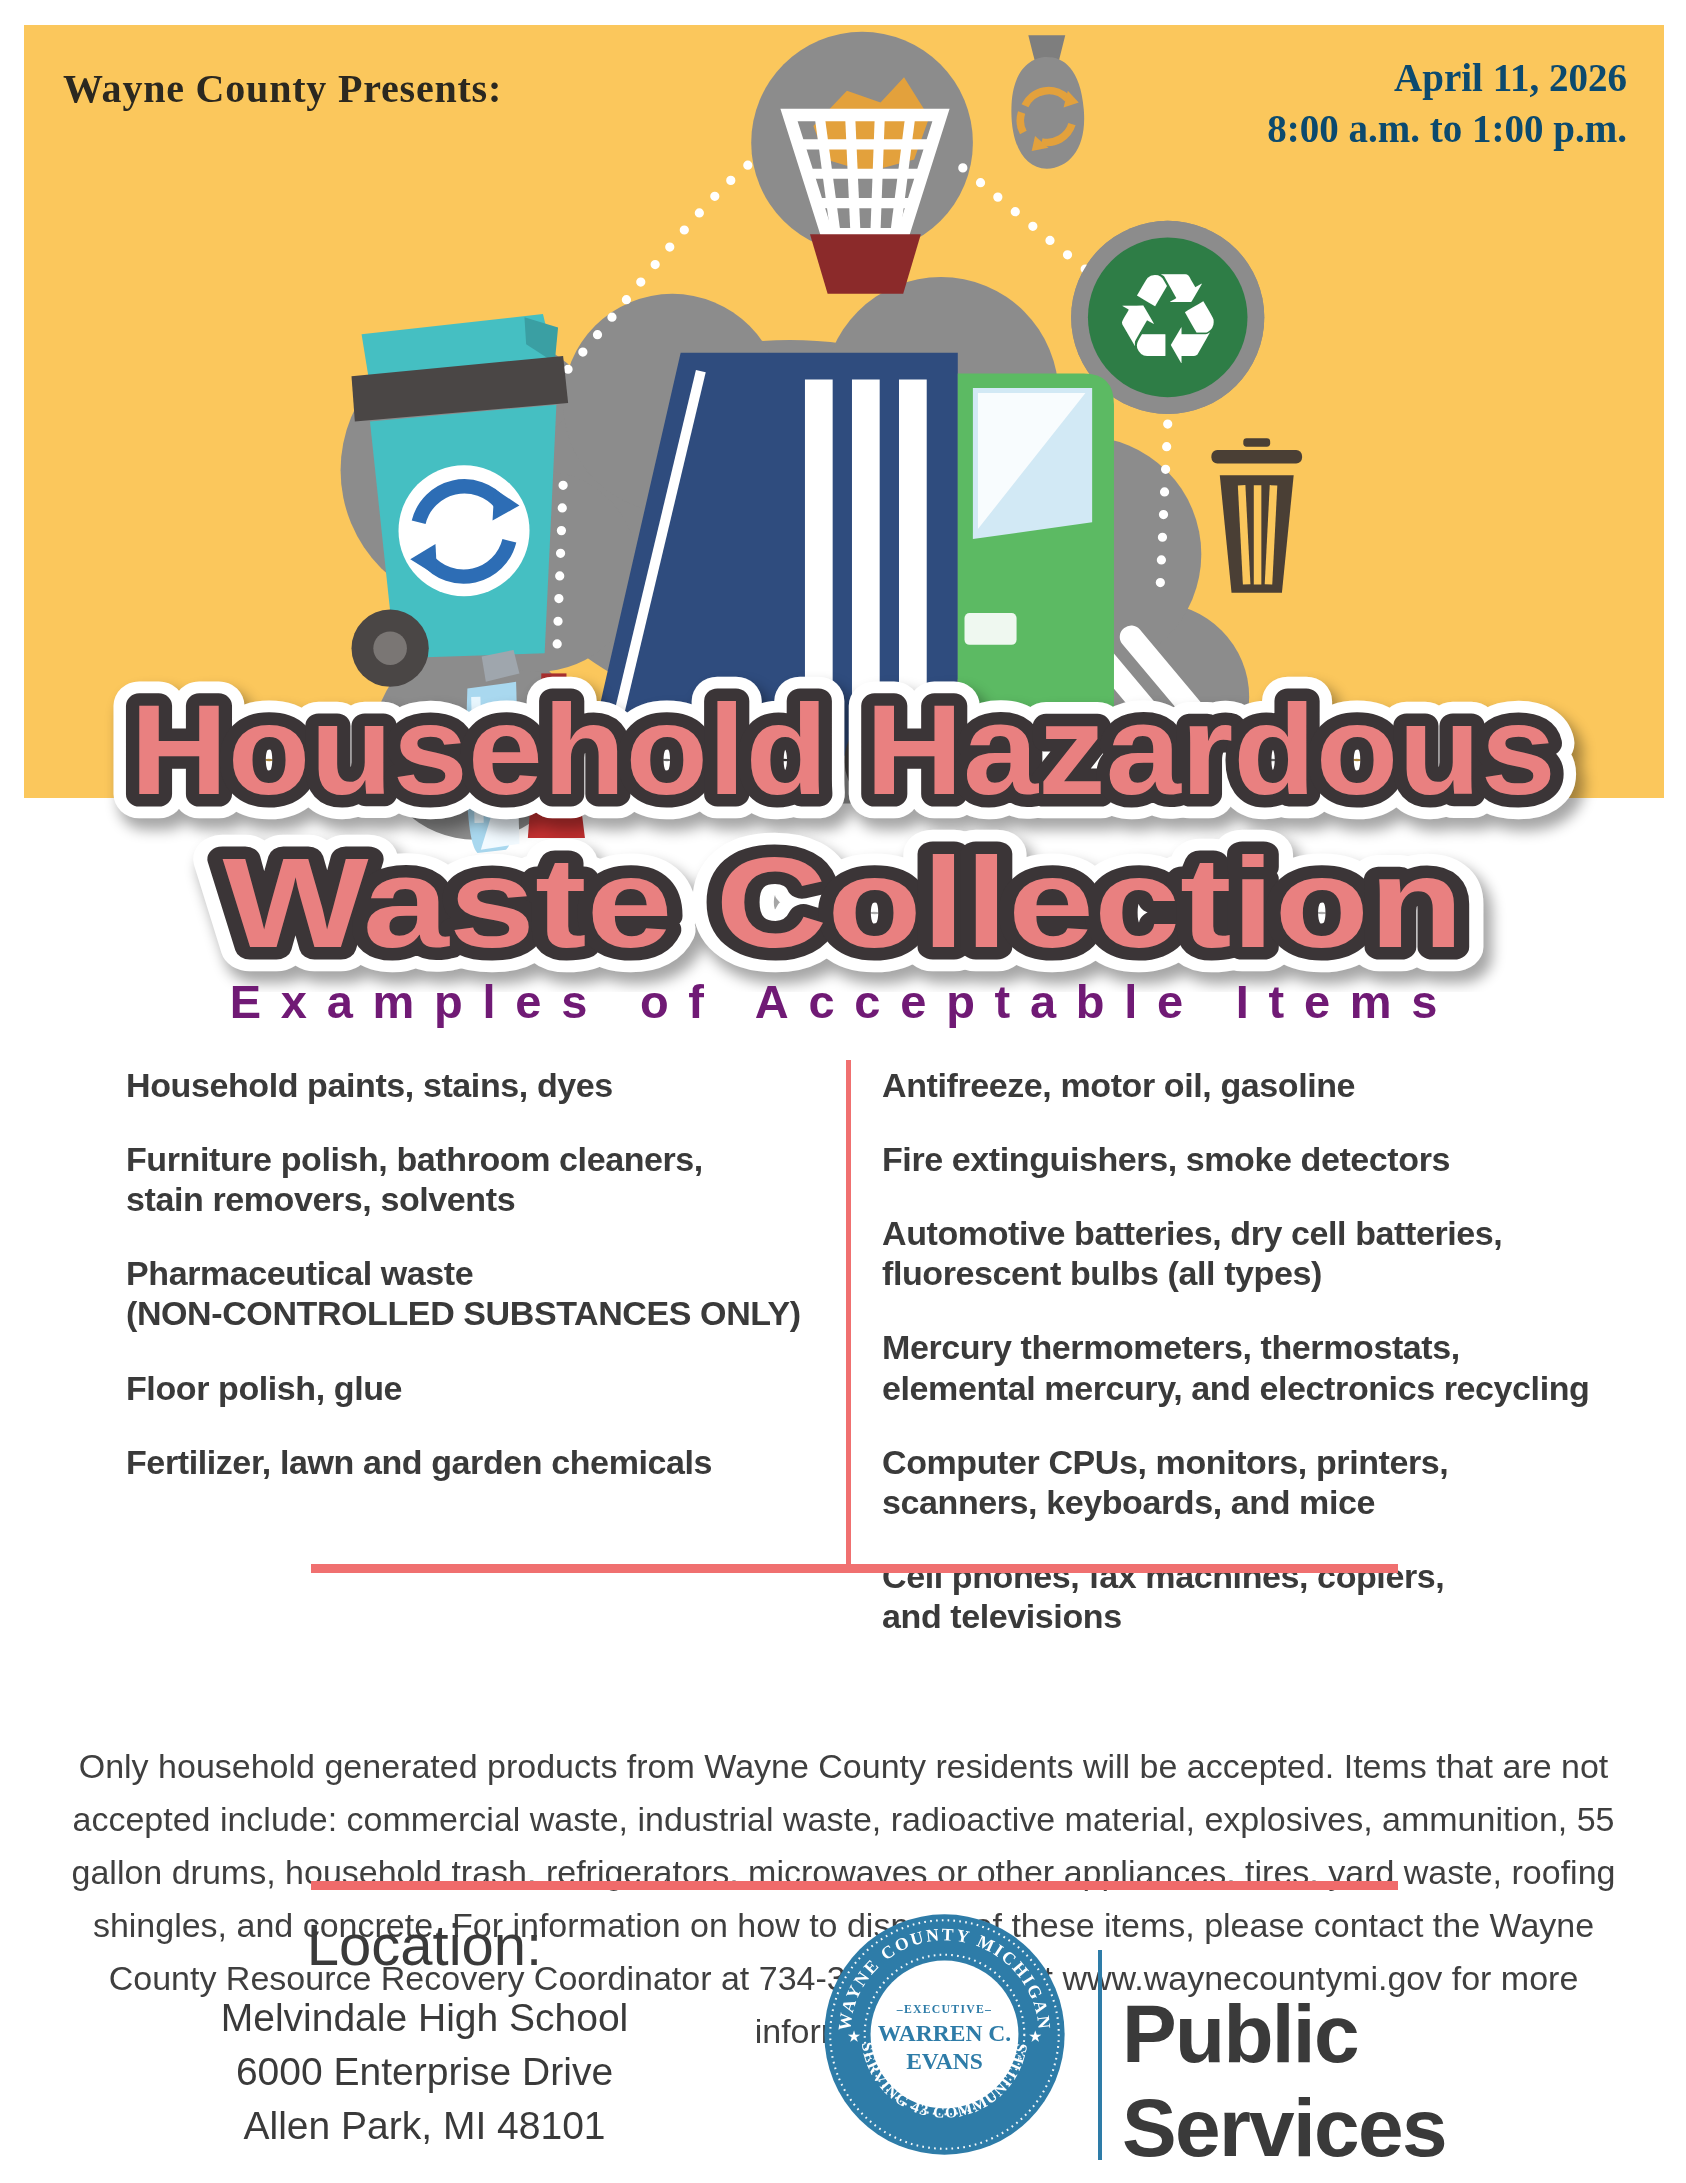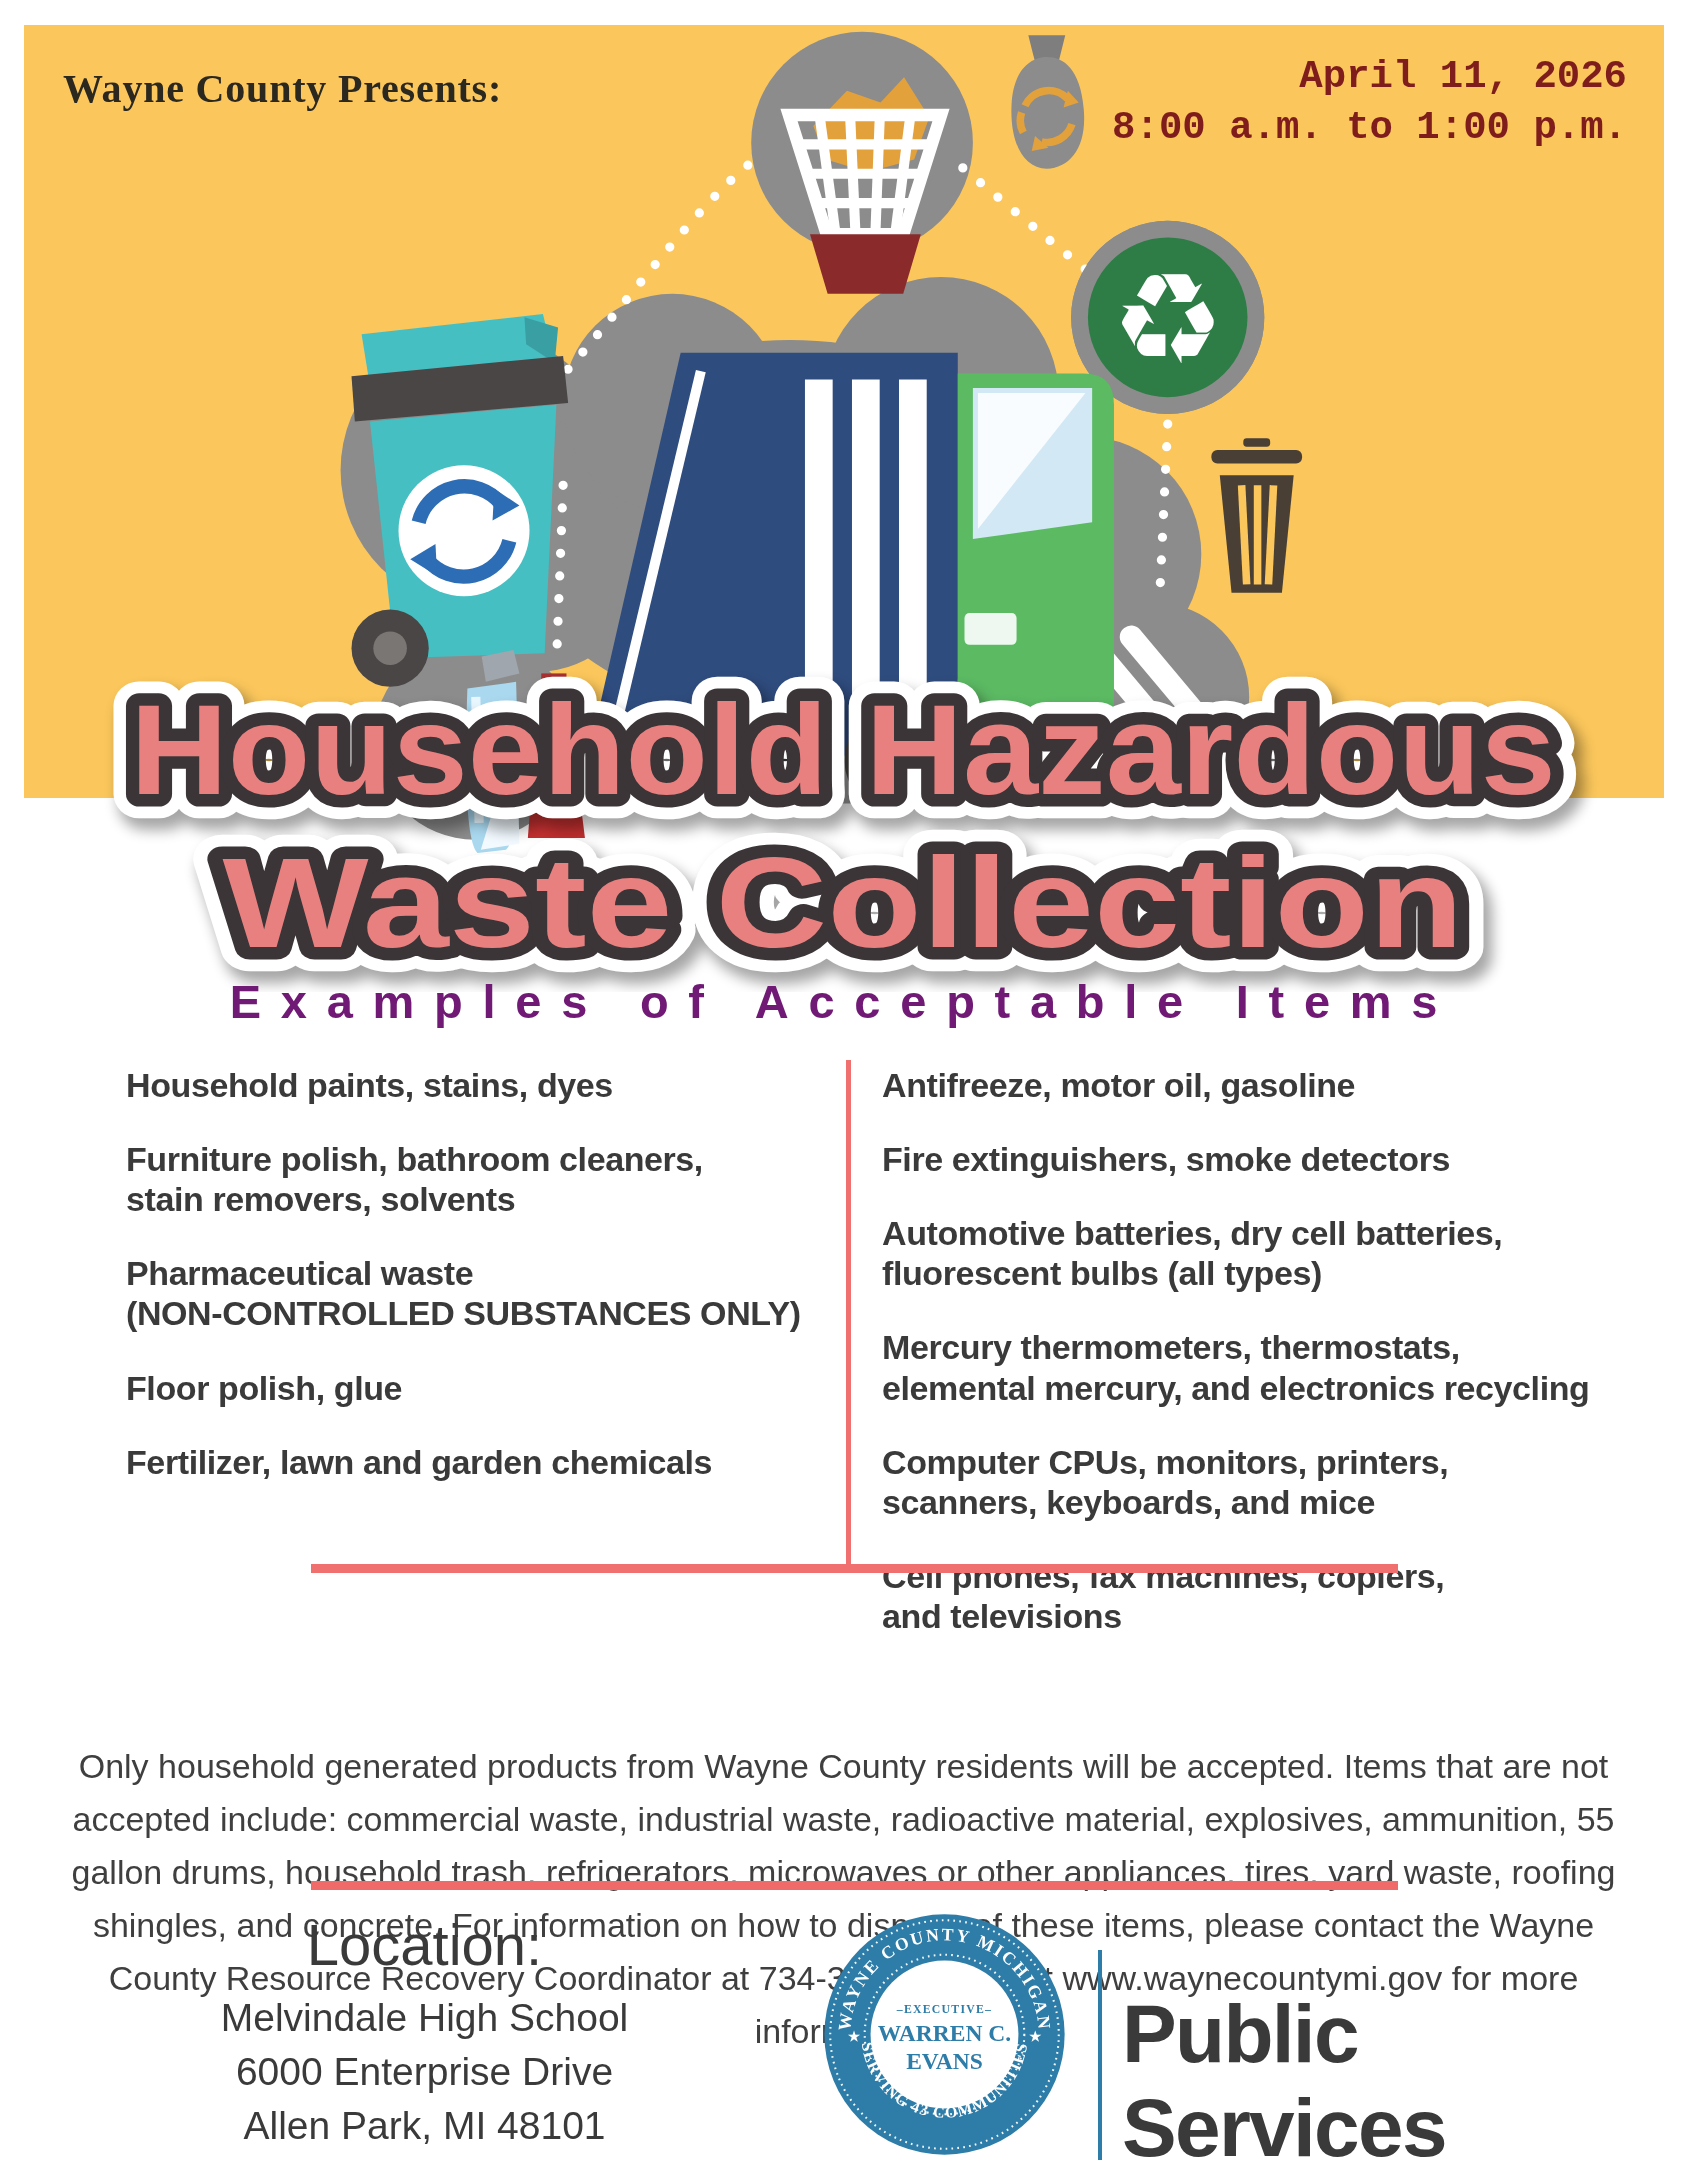--- a/index.html
+++ b/index.html
@@ -12,22 +12,22 @@
     background:#FBC75C;
   }
   .illustration{position:absolute;left:23.5px;top:25px;width:1640px;height:840px;overflow:visible;}
   .presents{
     position:absolute;left:63px;top:65px;
     font-family:"Liberation Serif",serif;font-weight:bold;
     font-size:40px;color:#2B2820;letter-spacing:0.8px;
   }
   .datetime{
     position:absolute;right:60px;top:52px;text-align:right;
-    font-family:Liberation Mono, monospace;font-weight:bold;
-    font-size:39px;color:#7f1d1d;line-height:1.32;
+    font-family:Liberation Serif, serif;font-weight:bold;
+    font-size:39px;color:#0c4a6e;line-height:1.32;
   }
   .title-svg{position:absolute;left:0;top:623px;width:1687px;height:369px;}
   .section-heading{
     position:absolute;left:0;top:974px;width:1687px;text-align:center;
     font-size:47px;font-weight:bold;color:#701a75;letter-spacing:0.42em;
   }
   .col{
     position:absolute;top:1065px;font-size:34px;font-weight:bold;color:#3A3A3A;
     letter-spacing:-0.4px;line-height:1.18;
   }

